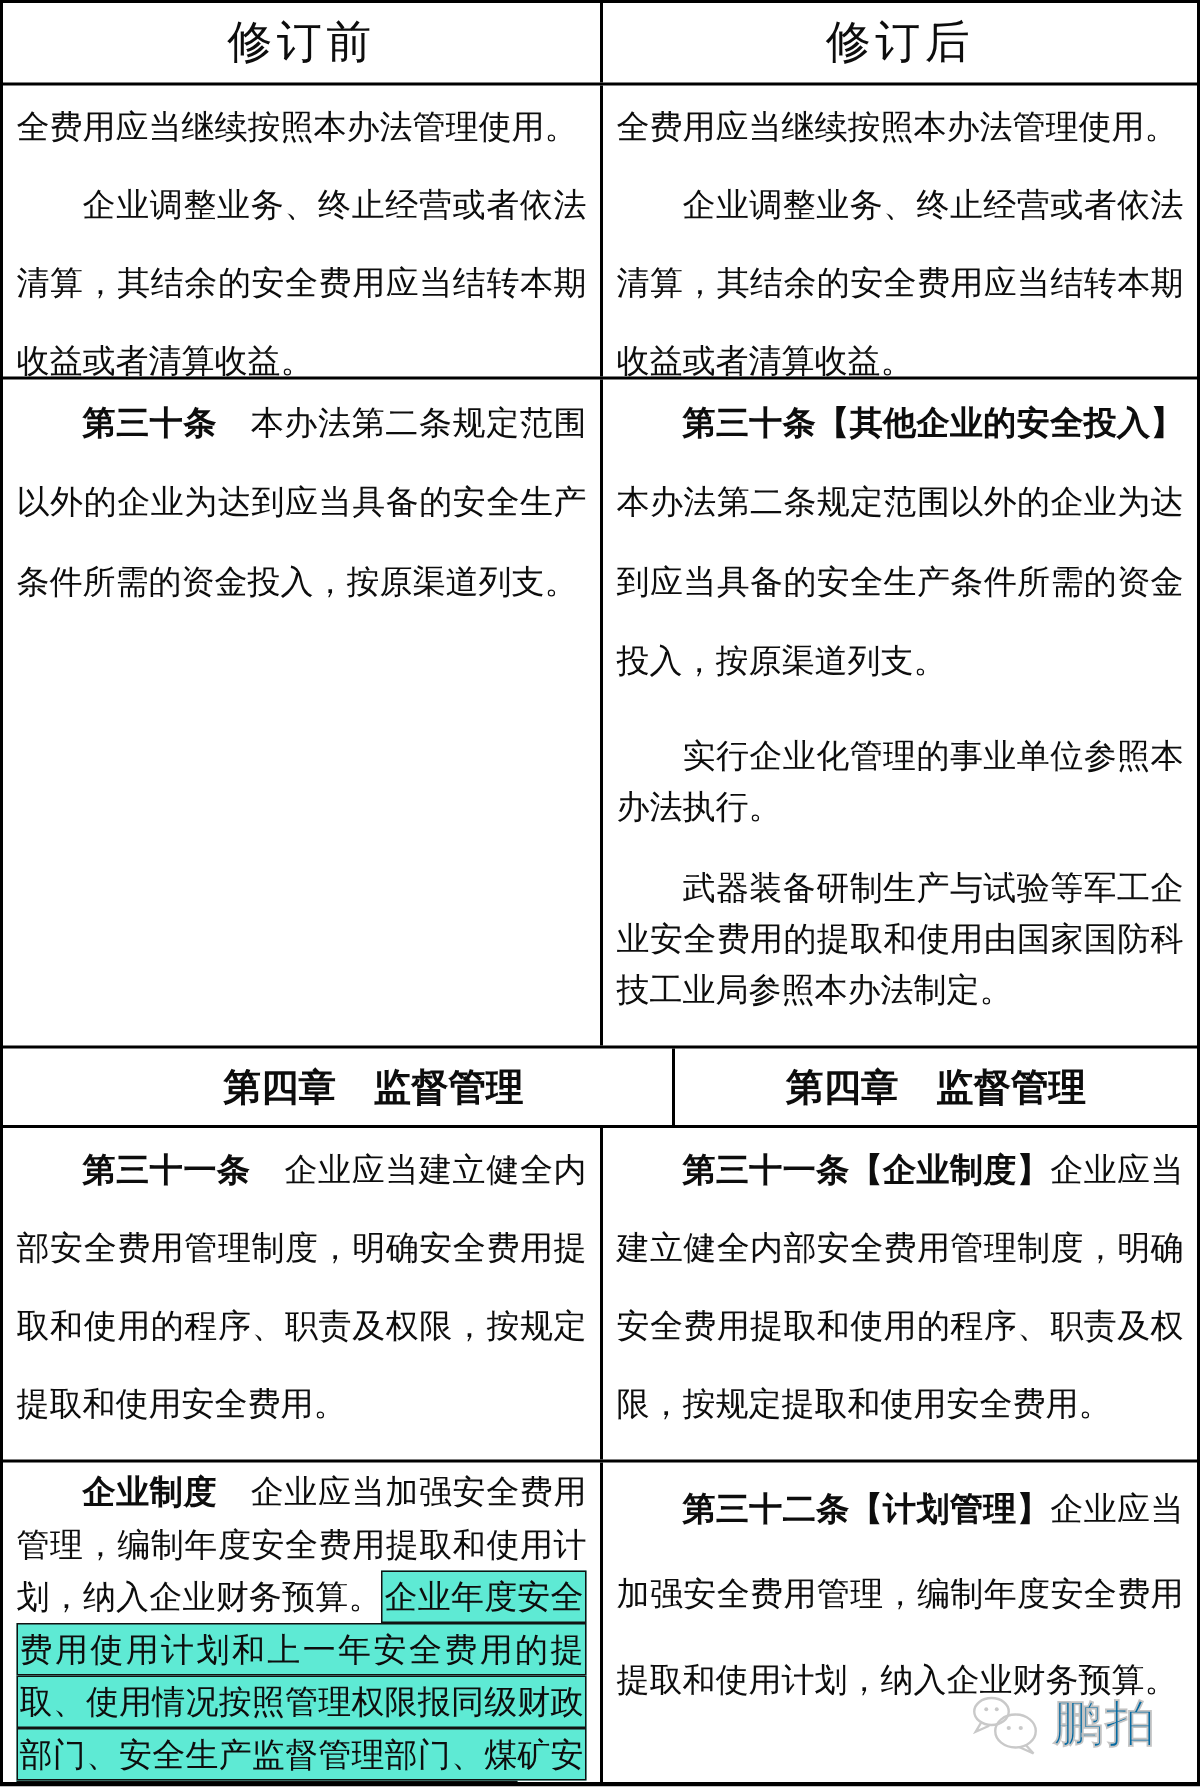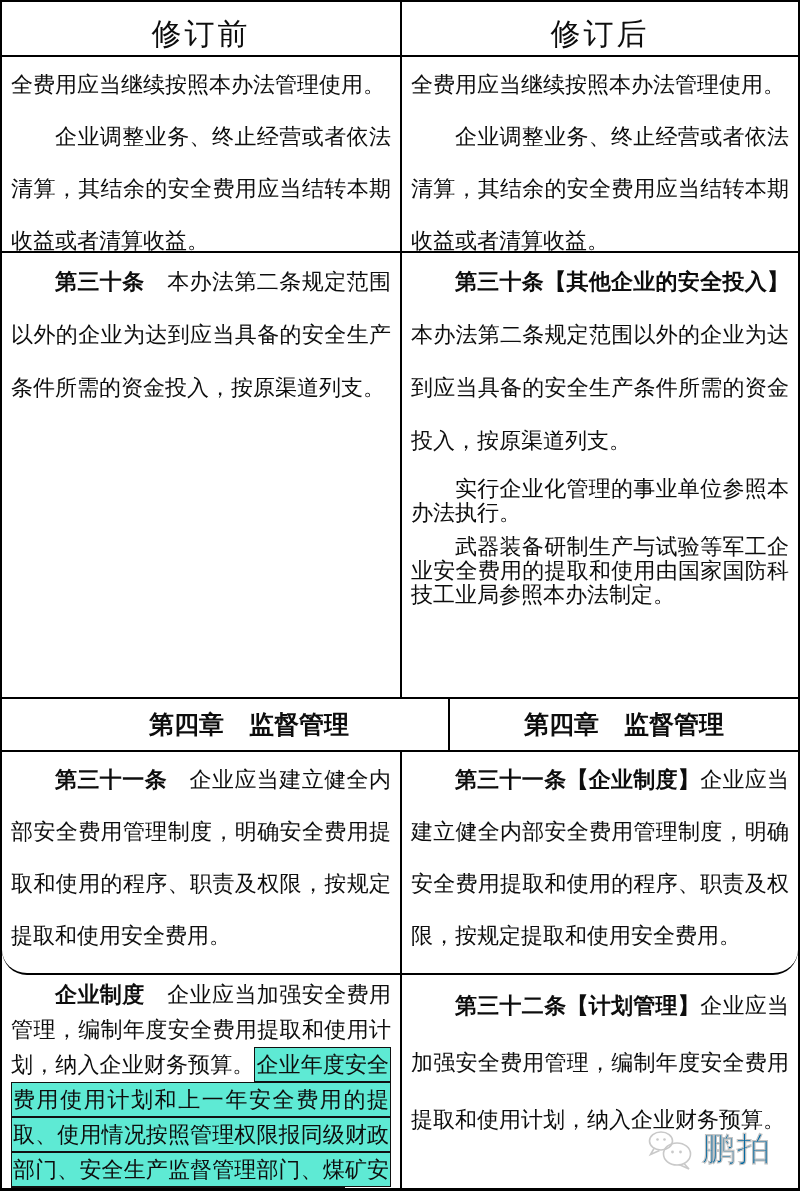--- a/index.html
+++ b/index.html
@@ -22,45 +22,45 @@
   .trow { display: flex; border-bottom: 2px solid #000000; flex: 0 0 auto; }
   .trow:last-child { border-bottom: none; flex: 1 1 auto; }
 
   .cell { padding: 2px 9px 0 9px; overflow: hidden; }
   .cell-l { flex: 0 0 400px; border-right: 2px solid #000000; }
   .cell-r { flex: 1 1 auto; }
 
   
   .row-header { height: 55px; }
   .row-header .cell {
-    display: flex; align-items: flex-end; justify-content: center;
+    display: flex; align-items: center; justify-content: center;
     font-size: 30px; letter-spacing: 3px; padding: 0;
   }
 
   
   .row-1 { height: 196px; }
   .row-2 { height: 446px; }
   .row-ch { height: 53px; padding-left: 48px; }
-  .row-4 { height: 223px; border-radius: 25px; }
+  .row-4 { height: 223px; }
 
   .row-ch .cell {
     display: flex; align-items: center; justify-content: center;
     font-size: 25px; font-weight: bold;
     font-family: "Liberation Sans", "DejaVu Sans", sans-serif;
     padding: 0;
   }
 
   p { margin: 0; font-size: 22px; text-indent: 2em; text-align: justify; }
   p.no-indent { text-indent: 0; }
 
   .lh52 p { line-height: 52px; }
   .lh53 p { line-height: 53px; }
   .lh35 p { line-height: 35px; }
   .lh57 p { line-height: 57px; }
-  p.sub { line-height: 24px; margin-top: 10px; }
+  p.sub { line-height: 34px; margin-top: 20px; }
 
   .lead {
     font-weight: bold;
     font-family: "Liberation Sans", "DejaVu Sans", sans-serif;
   }
 
   .hl {
     background: #5eead4;
     border: 1.5px solid #111111;
     padding: 4px 1px;

